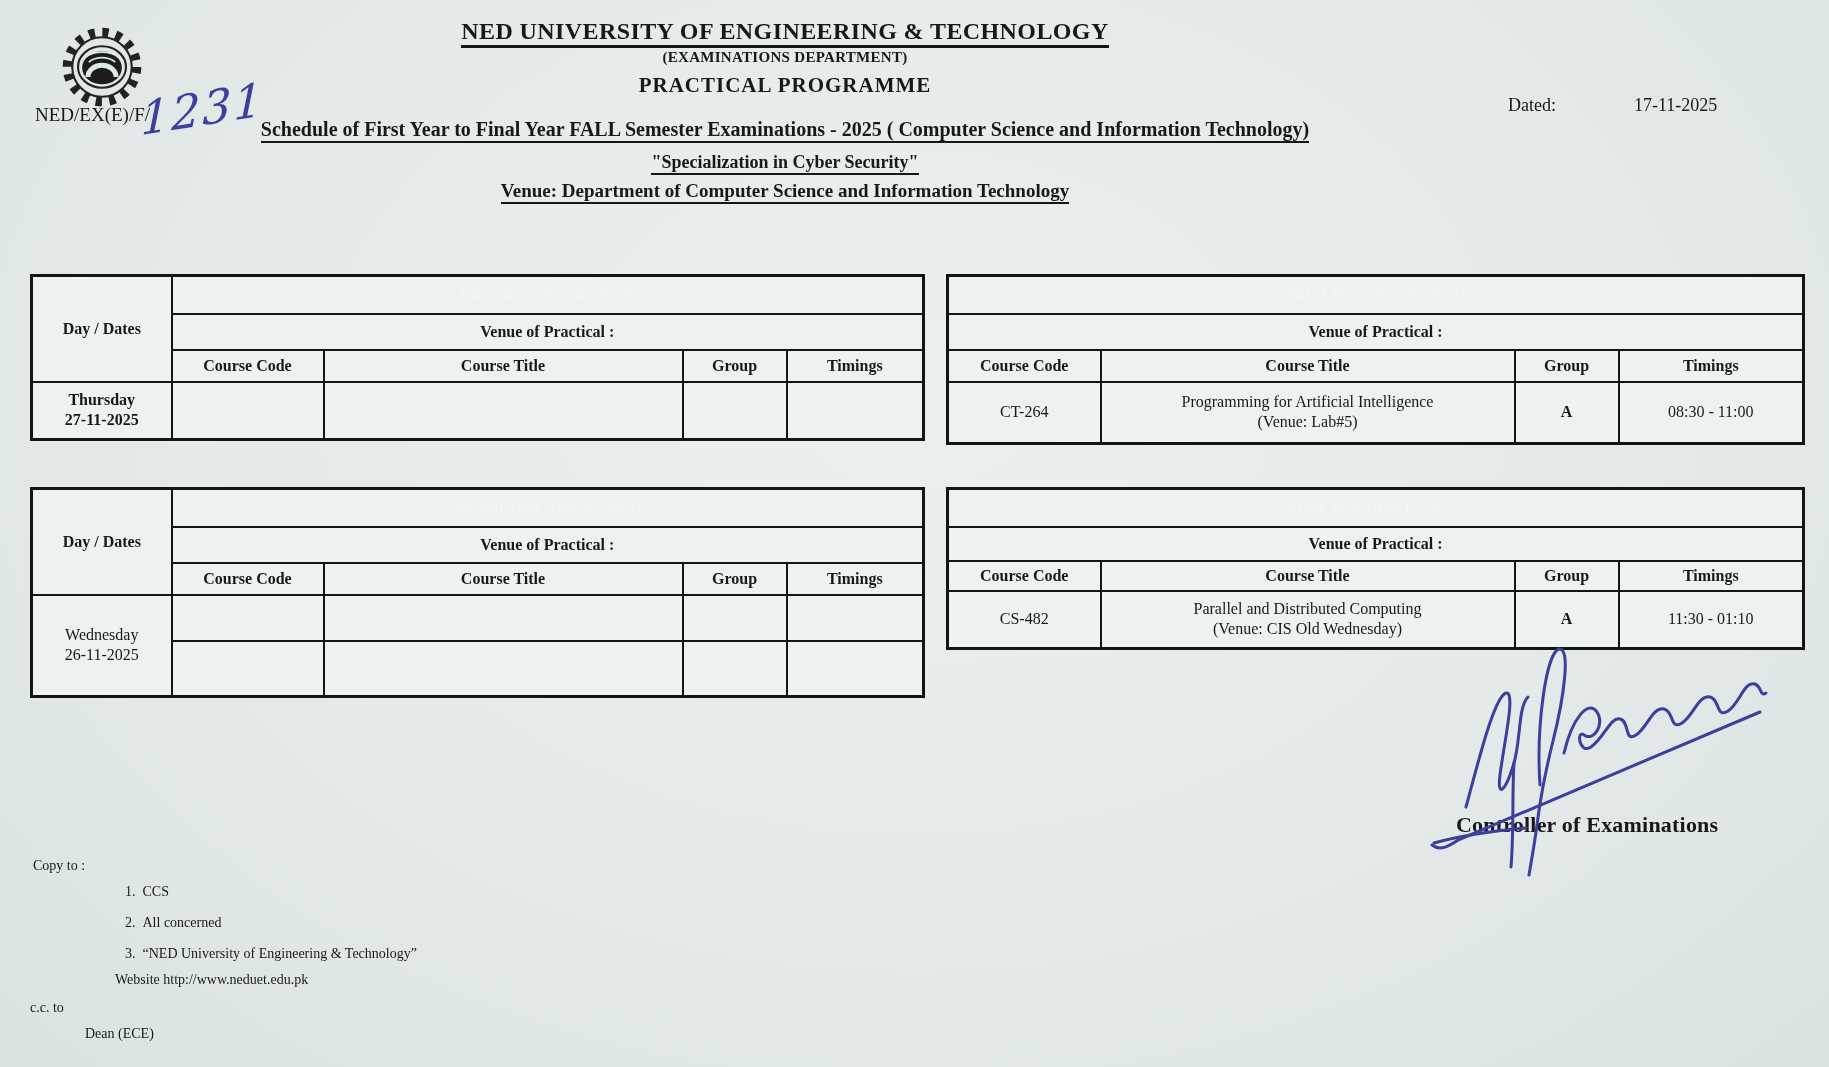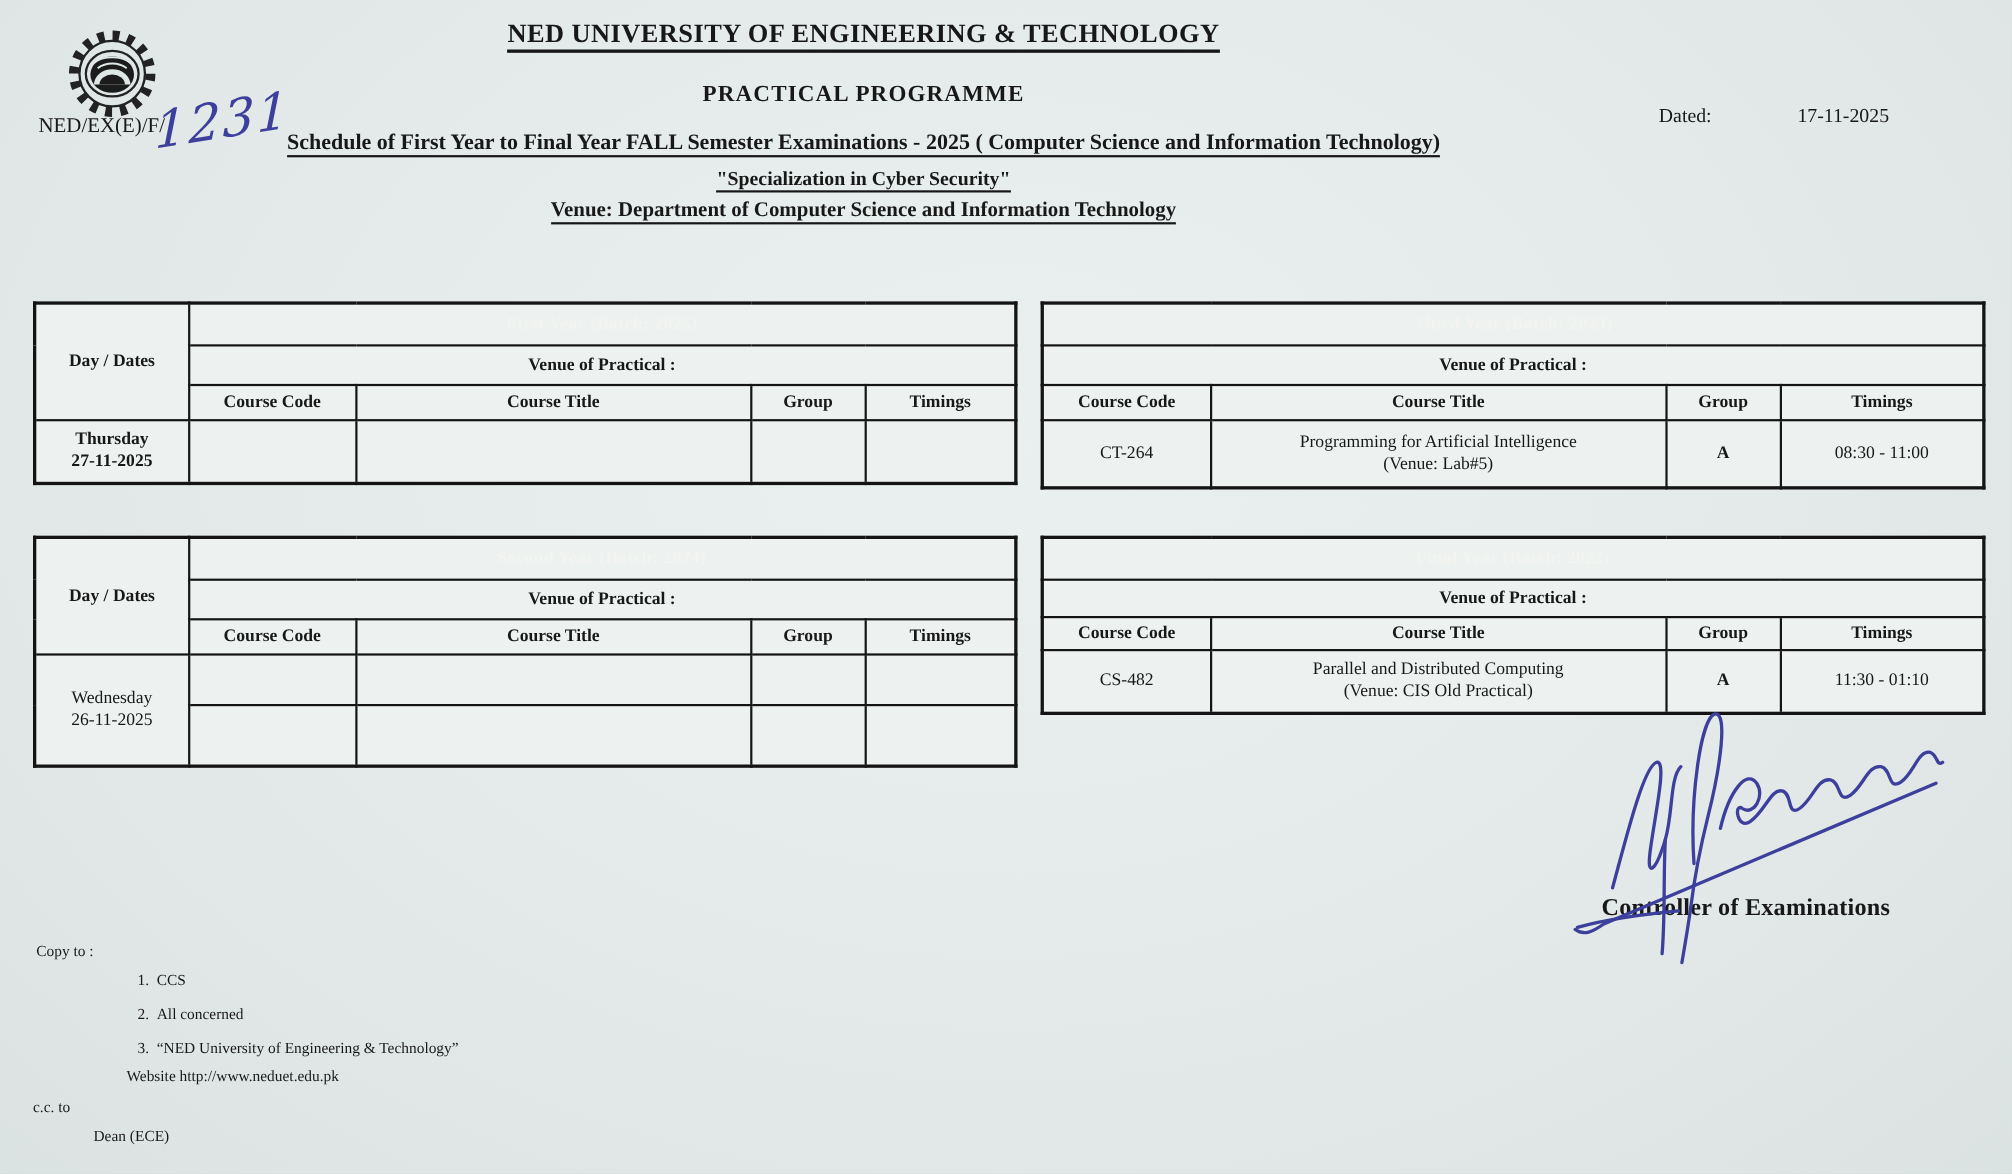--- a/index.html
+++ b/index.html
@@ -81,20 +81,21 @@
     <ellipse cx="60" cy="53" rx="24" ry="20" fill="#1c1c1c"></ellipse>
     <path d="M40 64 A20 17 0 0 1 80 64 Z" fill="#dfe7e6"></path>
     <path d="M46 64 A14 11 0 0 1 74 64 Z" fill="#1c1c1c"></path>
     <path d="M40 40 C50 32 70 32 80 40" stroke="#dfe7e6" stroke-width="2" fill="none"></path>
     <path d="M44 46 C53 39 67 39 76 46" stroke="#dfe7e6" stroke-width="2" fill="none"></path>
   </svg>
 
   <div class="abs ctr uni-title b">
     <span class="u">NED UNIVERSITY OF ENGINEERING &amp; TECHNOLOGY</span>
   </div>
+  <div class="abs ctr dept b">(EXAMINATIONS DEPARTMENT)</div>
   <div class="abs ctr prog b">PRACTICAL PROGRAMME</div>
 
   <div class="abs refline">NED/EX(E)/F/</div>
   <div class="abs handnum">1231</div>
 
   <div class="abs dated-label">Dated:</div>
   <div class="abs dated-value">17-11-2025</div>
 
   <div class="abs ctr sched-title b">
     <span class="u2">Schedule of First Year to Final Year FALL Semester Examinations - 2025 ( Computer Science and Information Technology)</span>
@@ -231,21 +232,21 @@
       <tr style="height:30px;">
         <td class="col-head">Course Code</td>
         <td class="col-head">Course Title</td>
         <td class="col-head">Group</td>
         <td class="col-head">Timings</td>
       </tr>
       <tr style="height:58px;">
         <td class="shade1">CS-482</td>
         <td class="shade1 two-line">
           <div>Parallel and Distributed Computing</div>
-          <div>(Venue: CIS Old Practical)</div>
+          <div>(Venue: CIS Old Wednesday)</div>
         </td>
         <td class="shade1 cell-group">A</td>
         <td class="shade1">11:30 - 01:10</td>
       </tr>
     </tbody>
   </table>
 
   <div class="abs controller">Controller of Examinations</div>
   <svg class="abs sig-svg" width="390" height="245" viewBox="0 0 390 245">
     <g fill="none" stroke="#3c3f9c" stroke-width="3" stroke-linecap="round">

